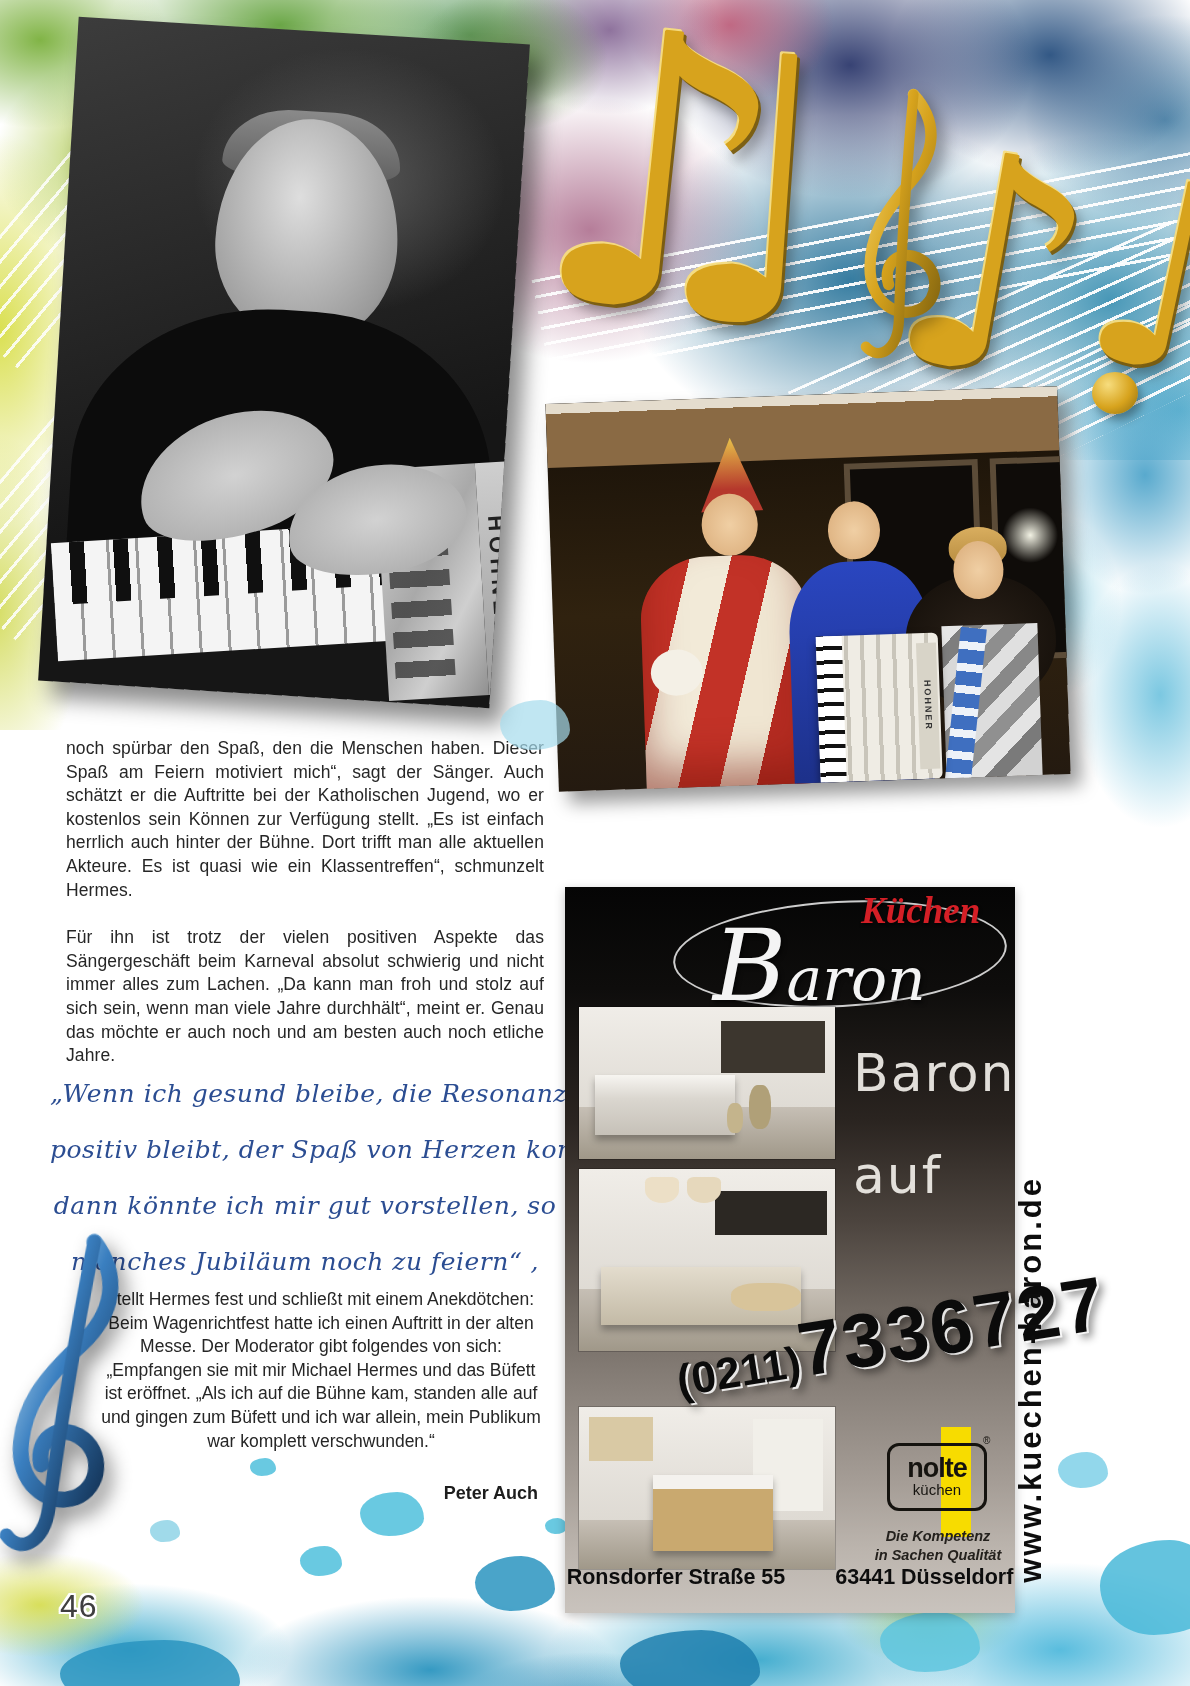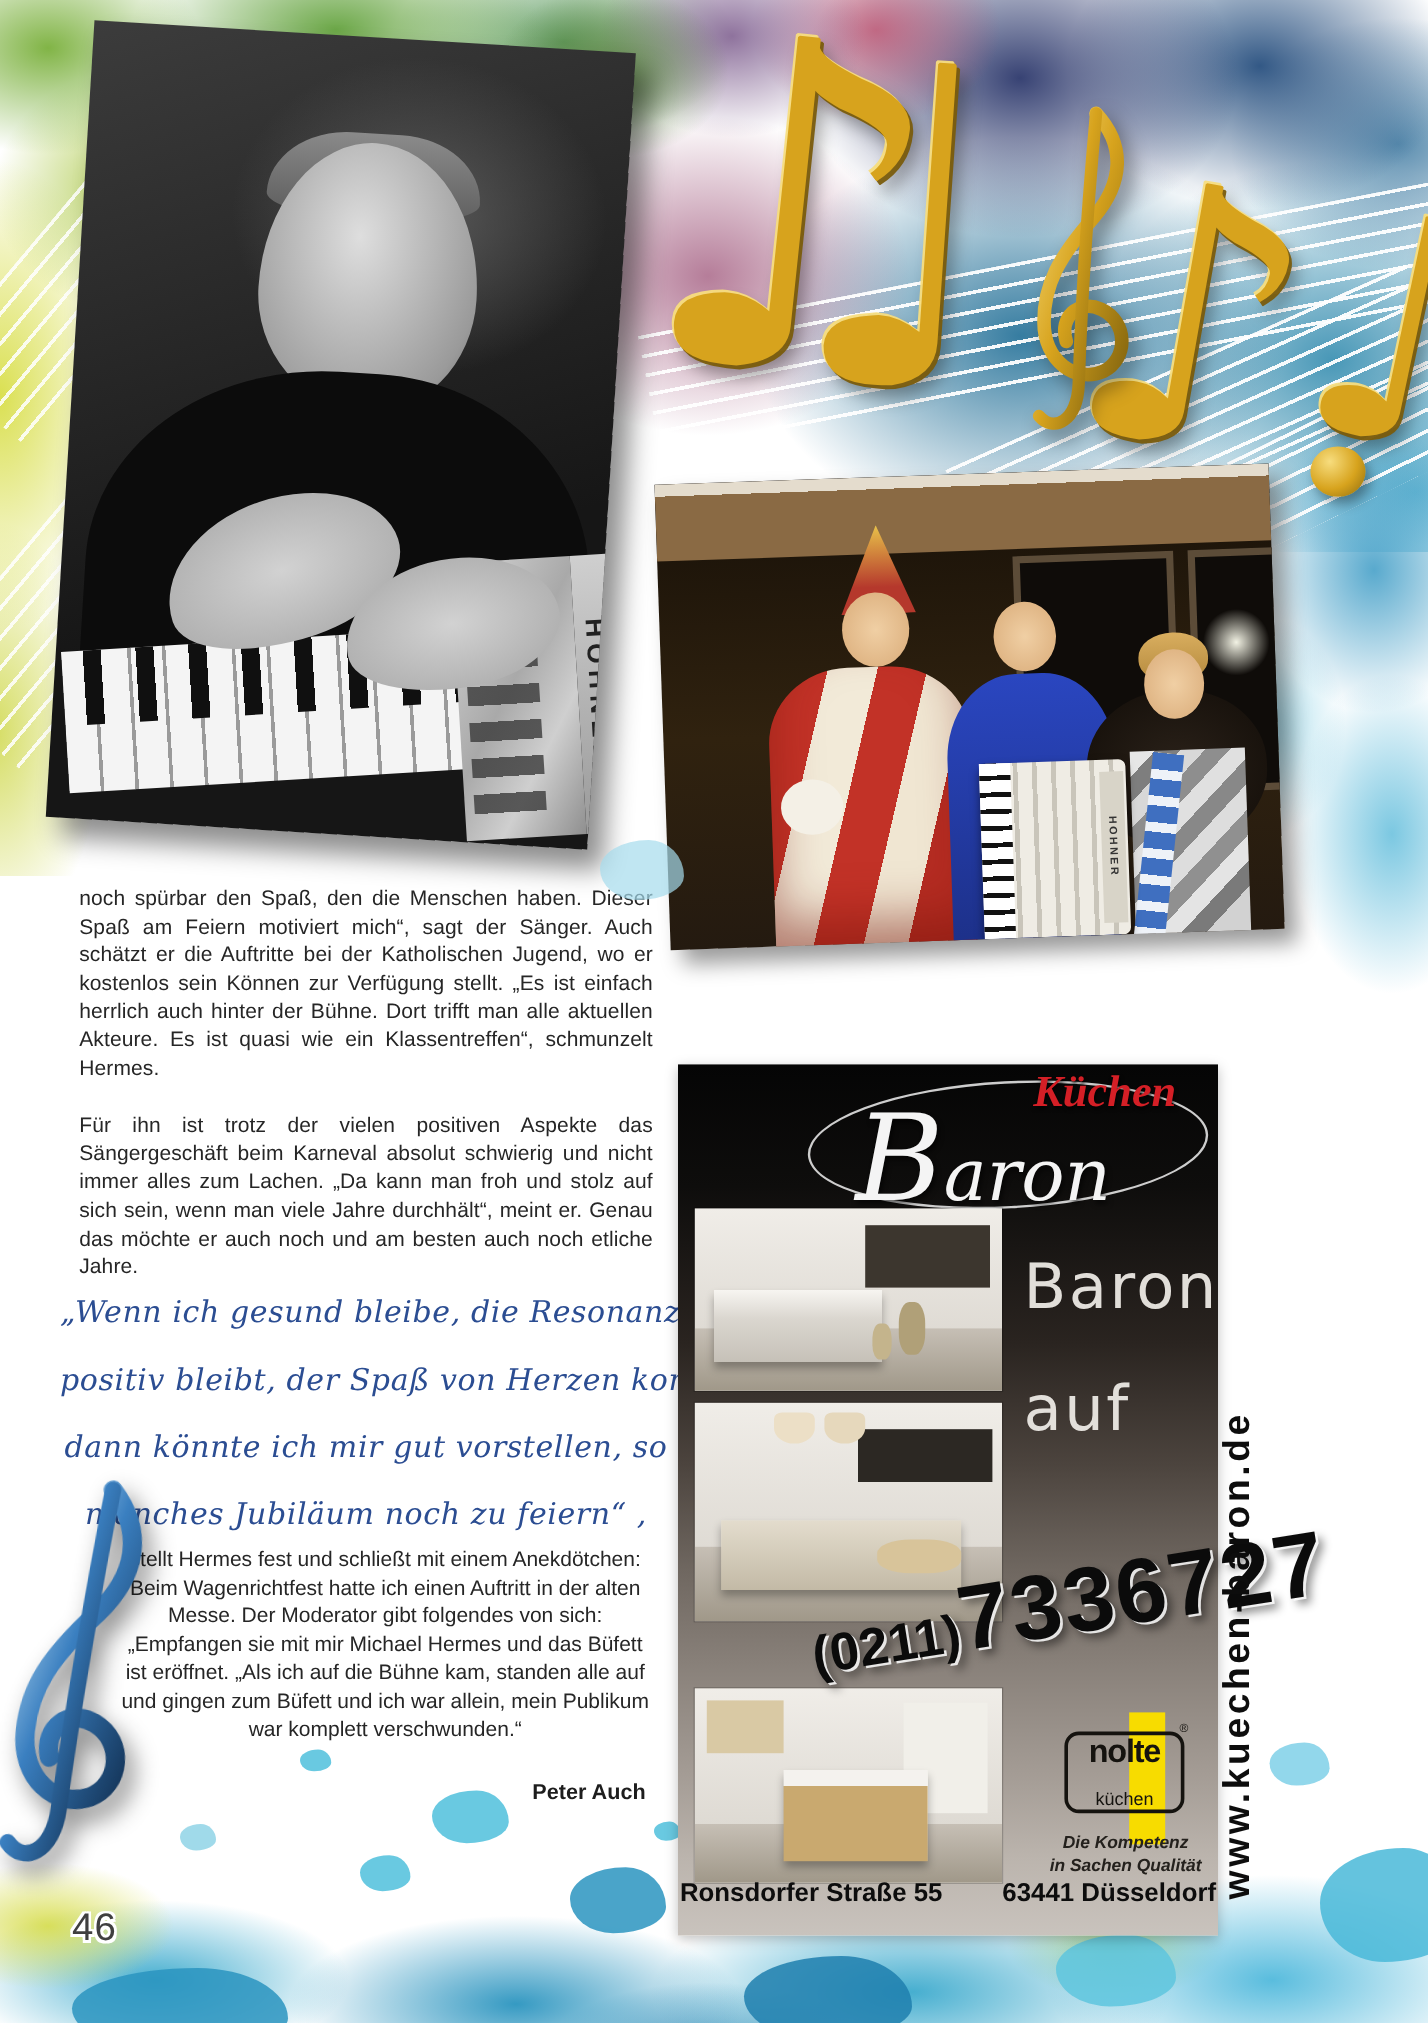--- a/index.html
+++ b/index.html
@@ -166,21 +166,21 @@
     letter-spacing:2px; font-family:"DejaVu Sans", sans-serif; opacity:.95; font-weight:normal; }
   .ad-phone { position:absolute; left:108px; top:408px; width:400px; transform:rotate(-9deg);
     white-space:nowrap; color:#0b0b0b; z-index:3;
     text-shadow:2px 2px 0 rgba(255,255,255,.85), 5px 6px 8px rgba(0,0,0,.45); }
   .ad-phone .pref { font-size:44px; font-weight:bold; }
   .ad-phone .num  { font-size:76px; font-weight:bold; letter-spacing:2px; }
   .nolte-wrap { position:absolute; left:322px; top:556px; width:120px; height:130px; }
   .nolte-bar { position:absolute; left:54px; top:-16px; width:30px; height:110px; background:#f7dc00; }
   .nolte-box { position:absolute; left:0; top:0; width:94px; height:62px;
     border:3px solid #15130f; border-radius:12px; display:flex; flex-direction:column;
-    align-items:center; justify-content:space-between; }
+    align-items:center; justify-content:center; }
   .nolte-name { font-weight:bold; font-size:27px; color:#15130f; line-height:1; letter-spacing:-1px; }
   .nolte-sub  { font-size:15px; color:#15130f; line-height:1.1; }
   .nolte-reg  { position:absolute; left:96px; top:-8px; font-size:10px; color:#15130f; }
   .nolte-claim { position:absolute; left:-24px; top:84px; width:150px; text-align:center;
     font-style:italic; font-weight:bold; font-size:14.5px; color:#24211d; line-height:1.3; }
   .ad-address { position:absolute; left:0; right:0; top:678px; display:flex;
     justify-content:center; gap:50px; font-weight:bold; font-size:21.5px; color:#0d0d0d; }
   .ad-url { left:1005px; top:1150px; width:52px; height:458px; z-index:3;
     display:flex; align-items:center; justify-content:center; }
   .ad-url span { writing-mode:vertical-rl; transform:rotate(180deg); font-weight:bold;

